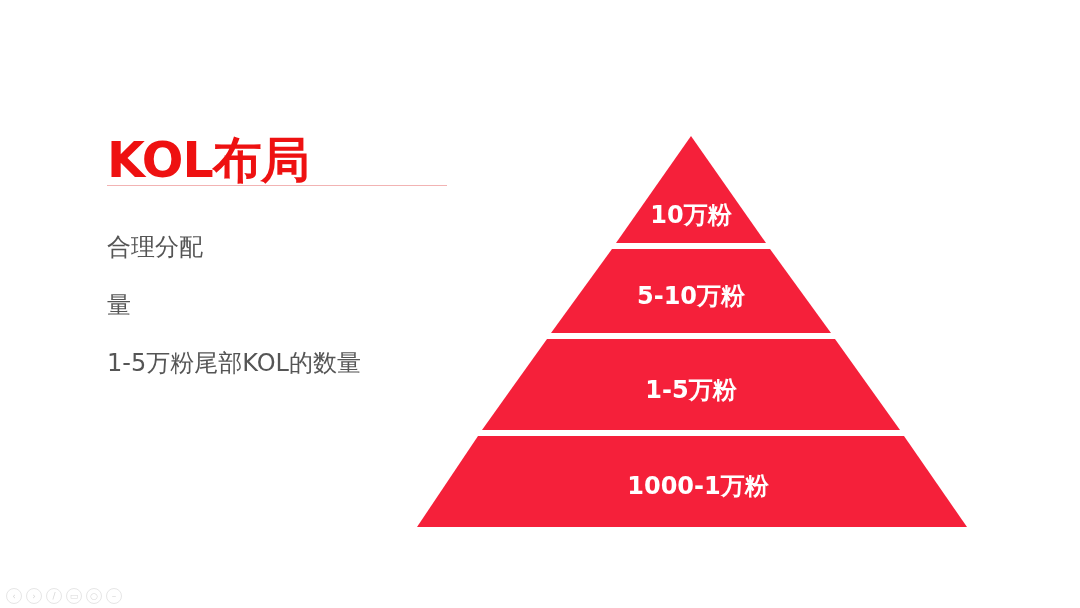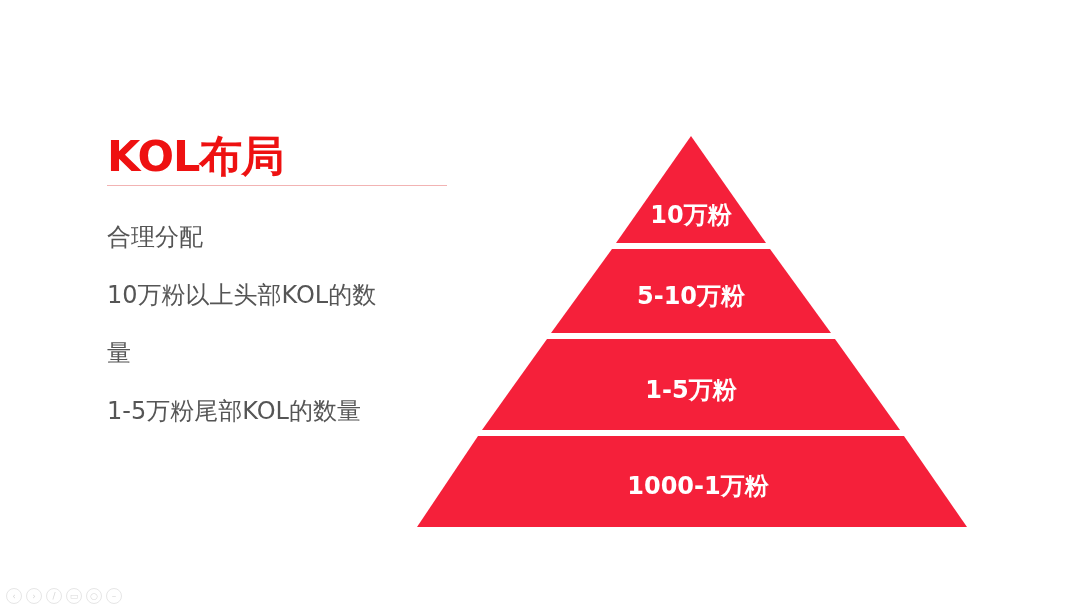--- a/index.html
+++ b/index.html
@@ -1,36 +1,35 @@
 <!DOCTYPE html>
 <html><head>
 <meta charset="utf-8">
 <style>
   html, body { margin:0; padding:0; }
   body { width:1080px; height:608px; background:#ffffff; position:relative; overflow:hidden;
          font-family:"DejaVu Sans", "Liberation Sans", sans-serif; }
-  .title { position:absolute; left:107px; top:128px; font-size:43px; font-weight:bold; color:#ee1111; letter-spacing:-1px; }
+  .title { position:absolute; left:107px; top:128px; font-size:49px; font-weight:bold; color:#ee1111; letter-spacing:-1px; }
   .rule { position:absolute; left:107px; top:185px; width:340px; height:1px; background:#f2b3b3; }
-  .items { position:absolute; left:107px; top:208px; width:320px; }
+  .items { position:absolute; left:107px; top:218px; width:320px; }
   .item { font-size:24px; color:#555555; line-height:58px; height:58px; white-space:nowrap; }
   svg.pyr { position:absolute; left:0; top:0; }
   .band-label { fill:#ffffff; font-weight:bold; font-size:24px; text-anchor:middle; dominant-baseline:middle; }
   .toolbar { position:absolute; left:6px; bottom:4px; display:flex; gap:4px; }
   .tb { width:14px; height:14px; border:1px solid #e6e6e6; border-radius:50%; color:#d8d8d8; font-size:9px;
         display:flex; align-items:center; justify-content:center; }
 </style>
 </head>
 <body>
 
 <div class="title">KOL布局</div>
 <div class="rule"></div>
 
 <div class="items">
   <div class="item">合理分配</div>
-  <div class="item">10万粉以上头部KOL的数</div>
   <div class="item">量</div>
   <div class="item">1-5万粉尾部KOL的数量</div>
 </div>
 
 <svg class="pyr" width="1080" height="608">
 
   <polygon fill="#f5203a" points="691,136 766,243 616,243"></polygon>
   <polygon fill="#f5203a" points="612,249 770,249 831,333 551,333"></polygon>
   <polygon fill="#f5203a" points="547,339 835,339 900,430 482,430"></polygon>
   <polygon fill="#f5203a" points="478,436 904,436 967,527 417,527"></polygon>

